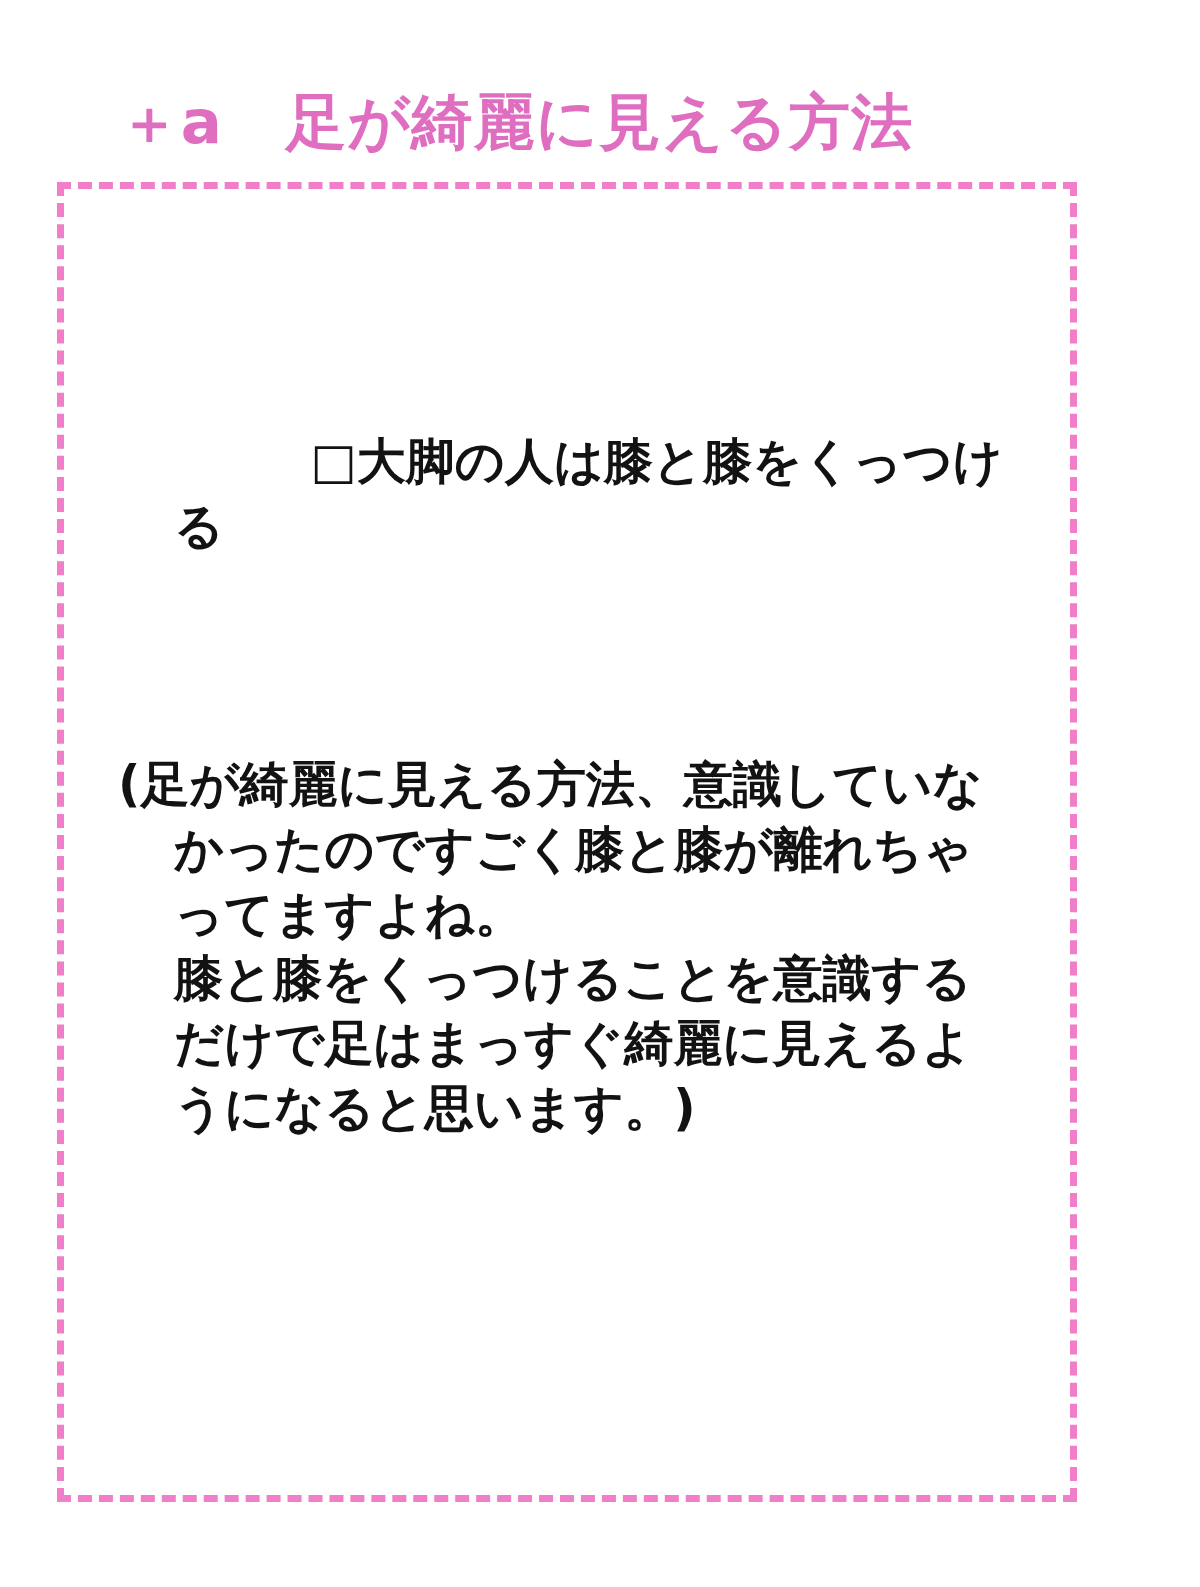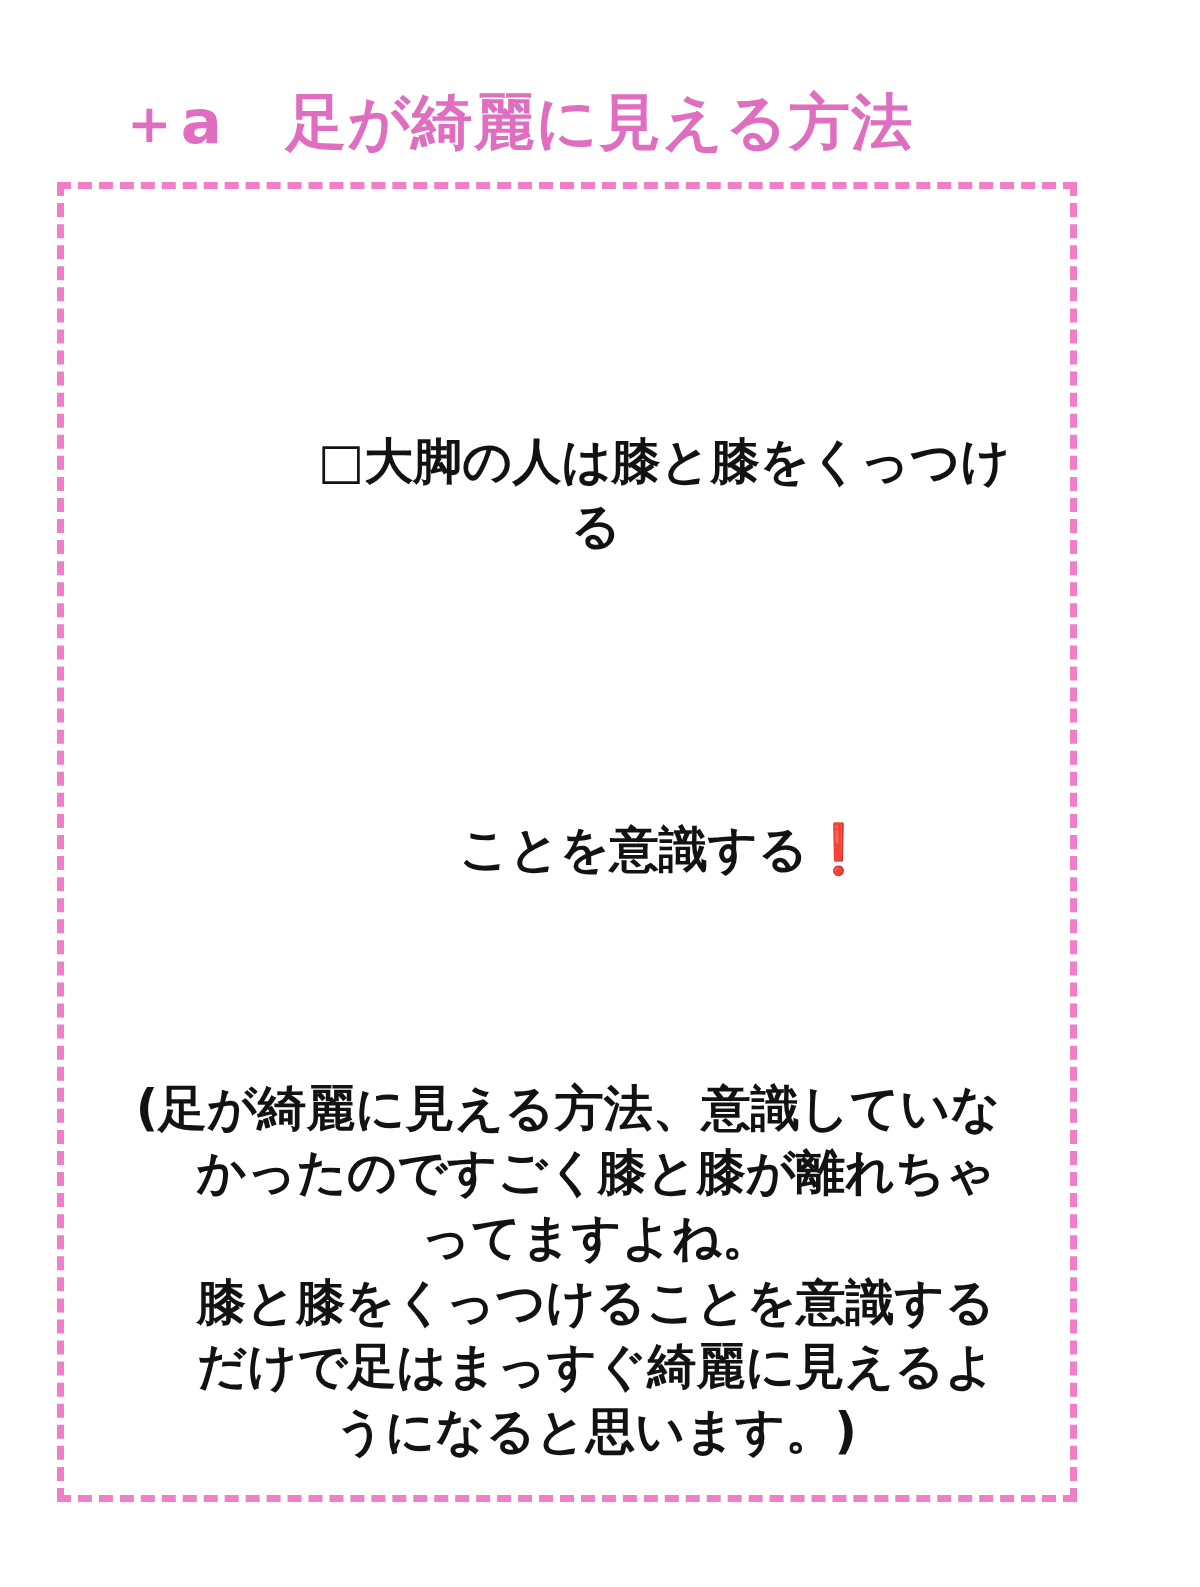--- a/index.html
+++ b/index.html
@@ -64,21 +64,20 @@
     margin: 0 0 38px 0;
     white-space: pre-wrap;
     text-indent: 0;
   }
   .para:last-child { margin-bottom: 0; }
 
   .para .hang {
     display: block;
     padding-left: 56px;
     text-indent: -56px;
-    text-align: center;
   }
 
   .checkbox-glyph {
     font-weight: 400;
   }
 
   .bang {
     color: #e8232a;
     font-weight: 700;
   }
@@ -91,21 +90,18 @@
   <div class="title" style="color: rgb(224, 110, 192);">＋a　足が綺麗に見える方法</div>
 
   <div class="frame" style="border-color: rgb(240, 126, 200);"></div>
 
   <div class="content" style="color: rgb(18, 18, 18);">
 
     <div class="para">
       <span class="hang">
         <span class="checkbox-glyph">□</span><span>大脚の人は膝と膝をくっつける</span>
       </span>
-      <span class="hang">
-        <span>ことを意識する</span><span class="bang" style="color: rgb(232, 35, 42);">❗</span>
-      </span>
       <span class="hang">(足が綺麗に見える方法、意識していなかったのですごく膝と膝が離れちゃってますよね。
 膝と膝をくっつけることを意識するだけで足はまっすぐ綺麗に見えるようになると思います。)</span>
     </div>
 
   </div>
 </div>
 
 </body></html>

